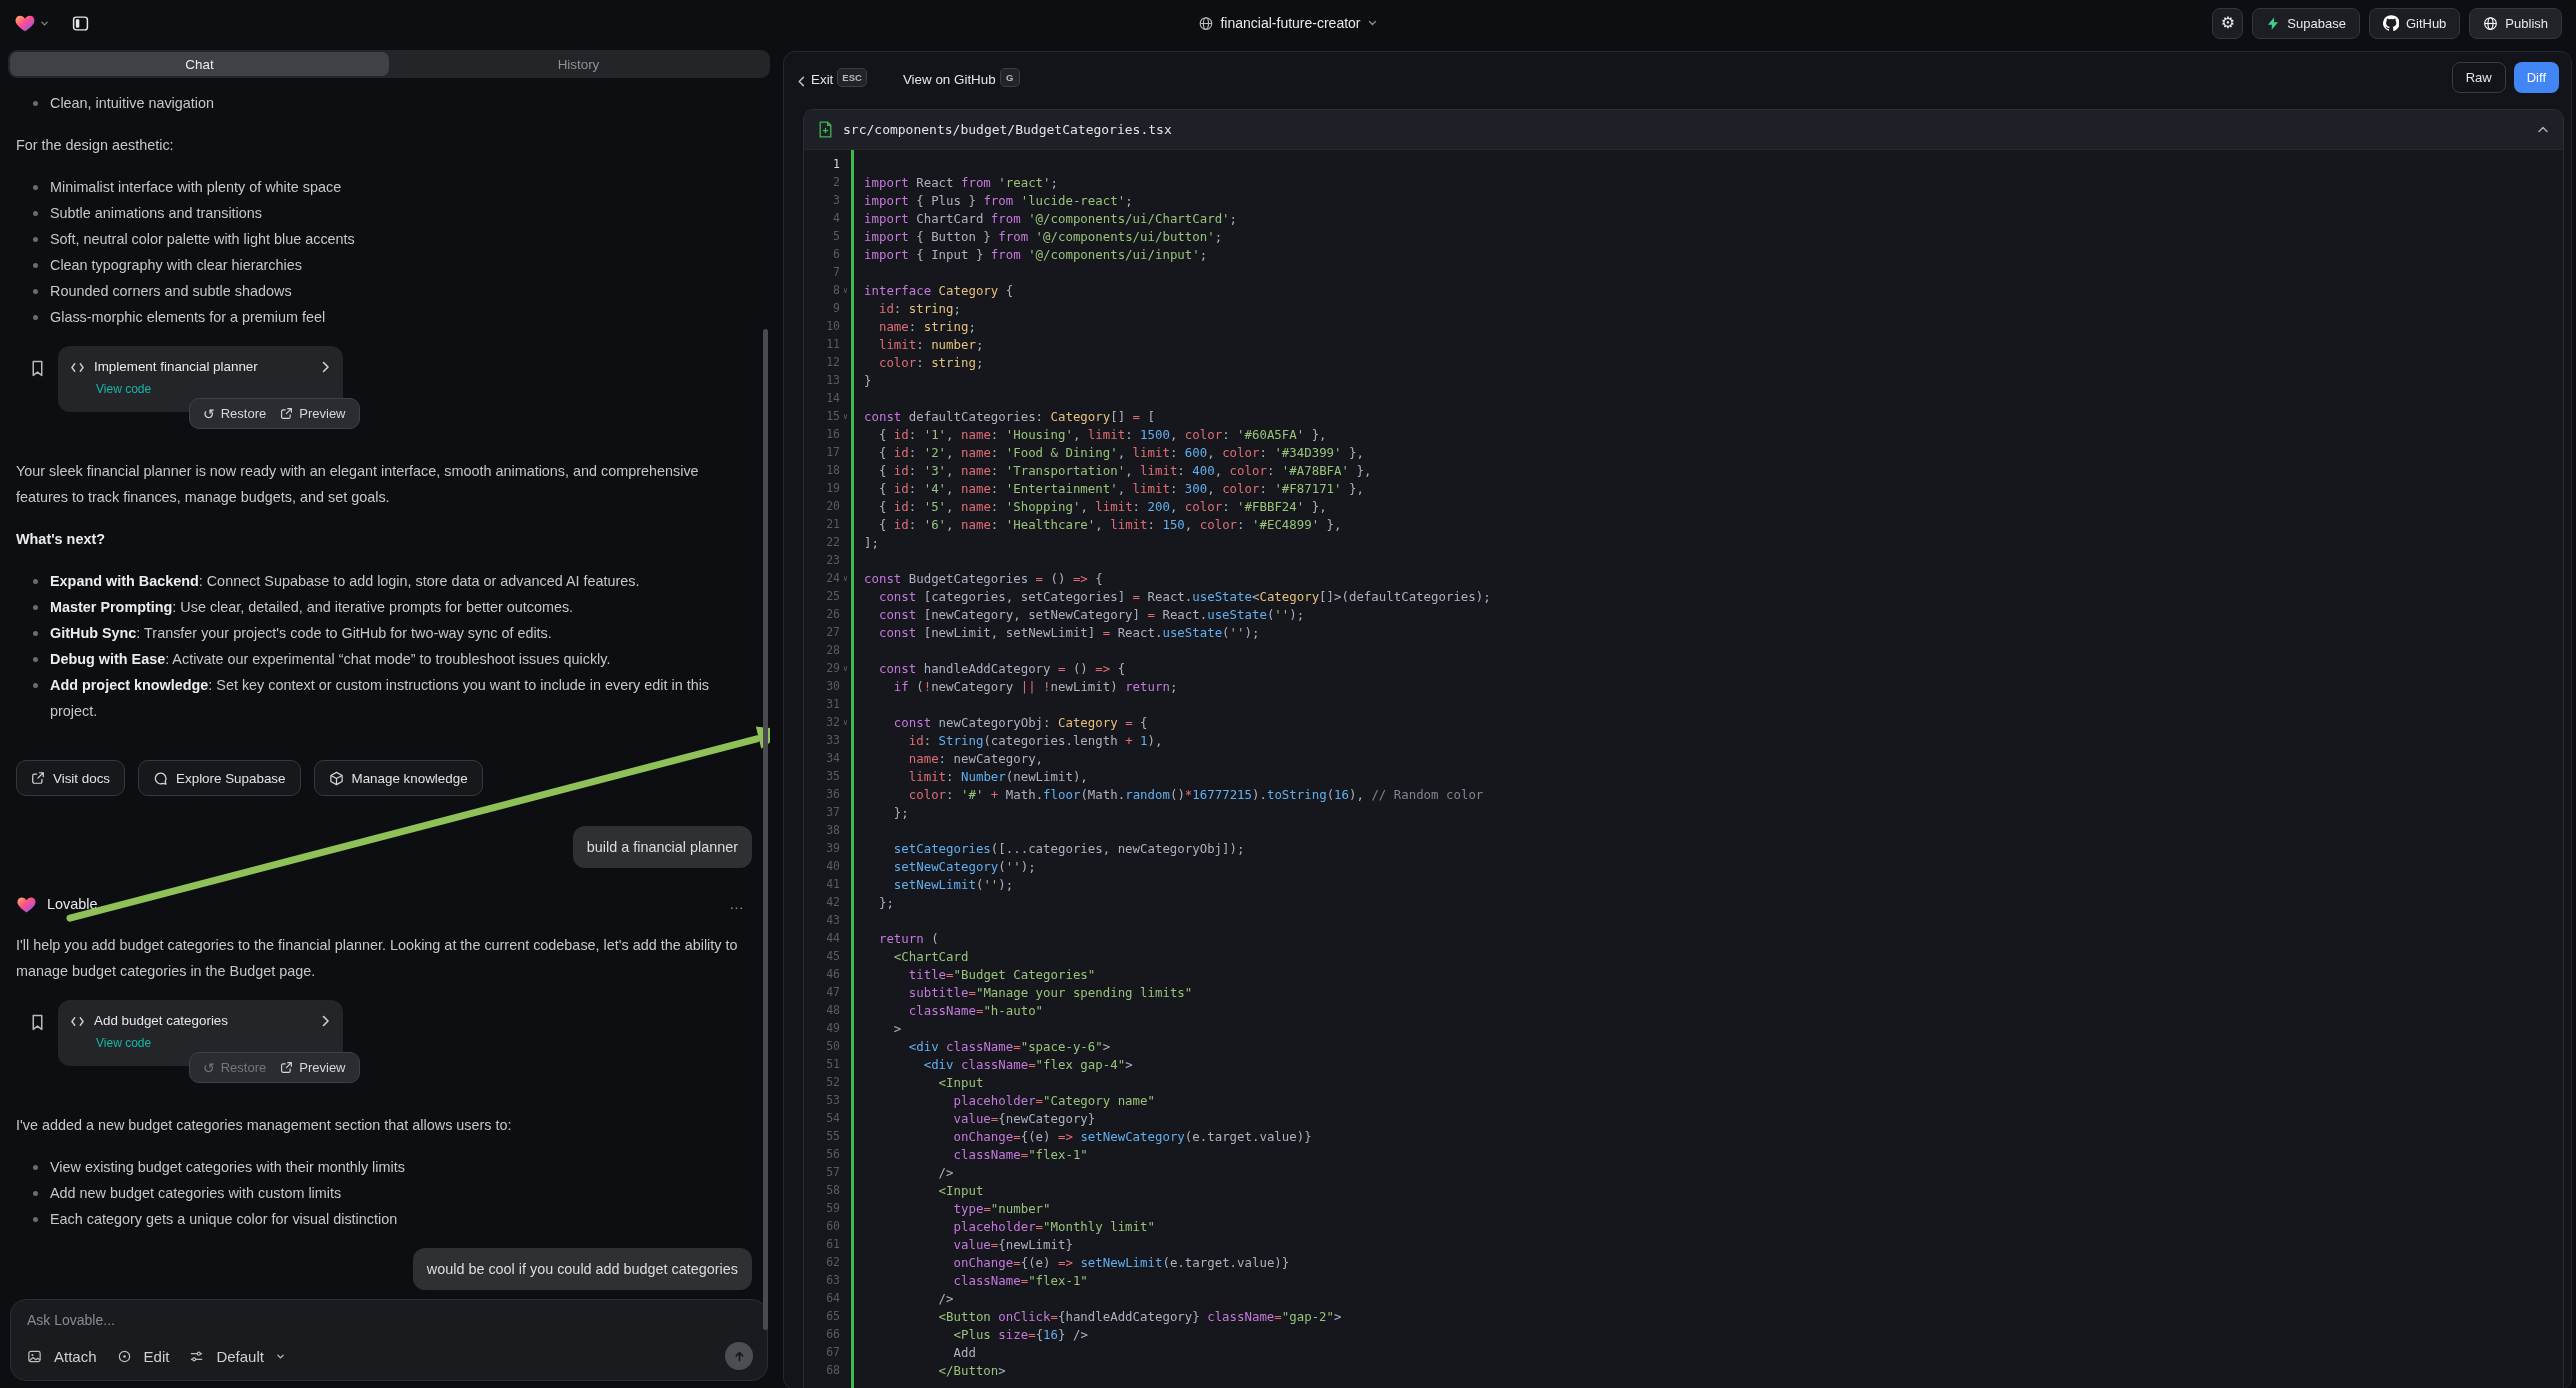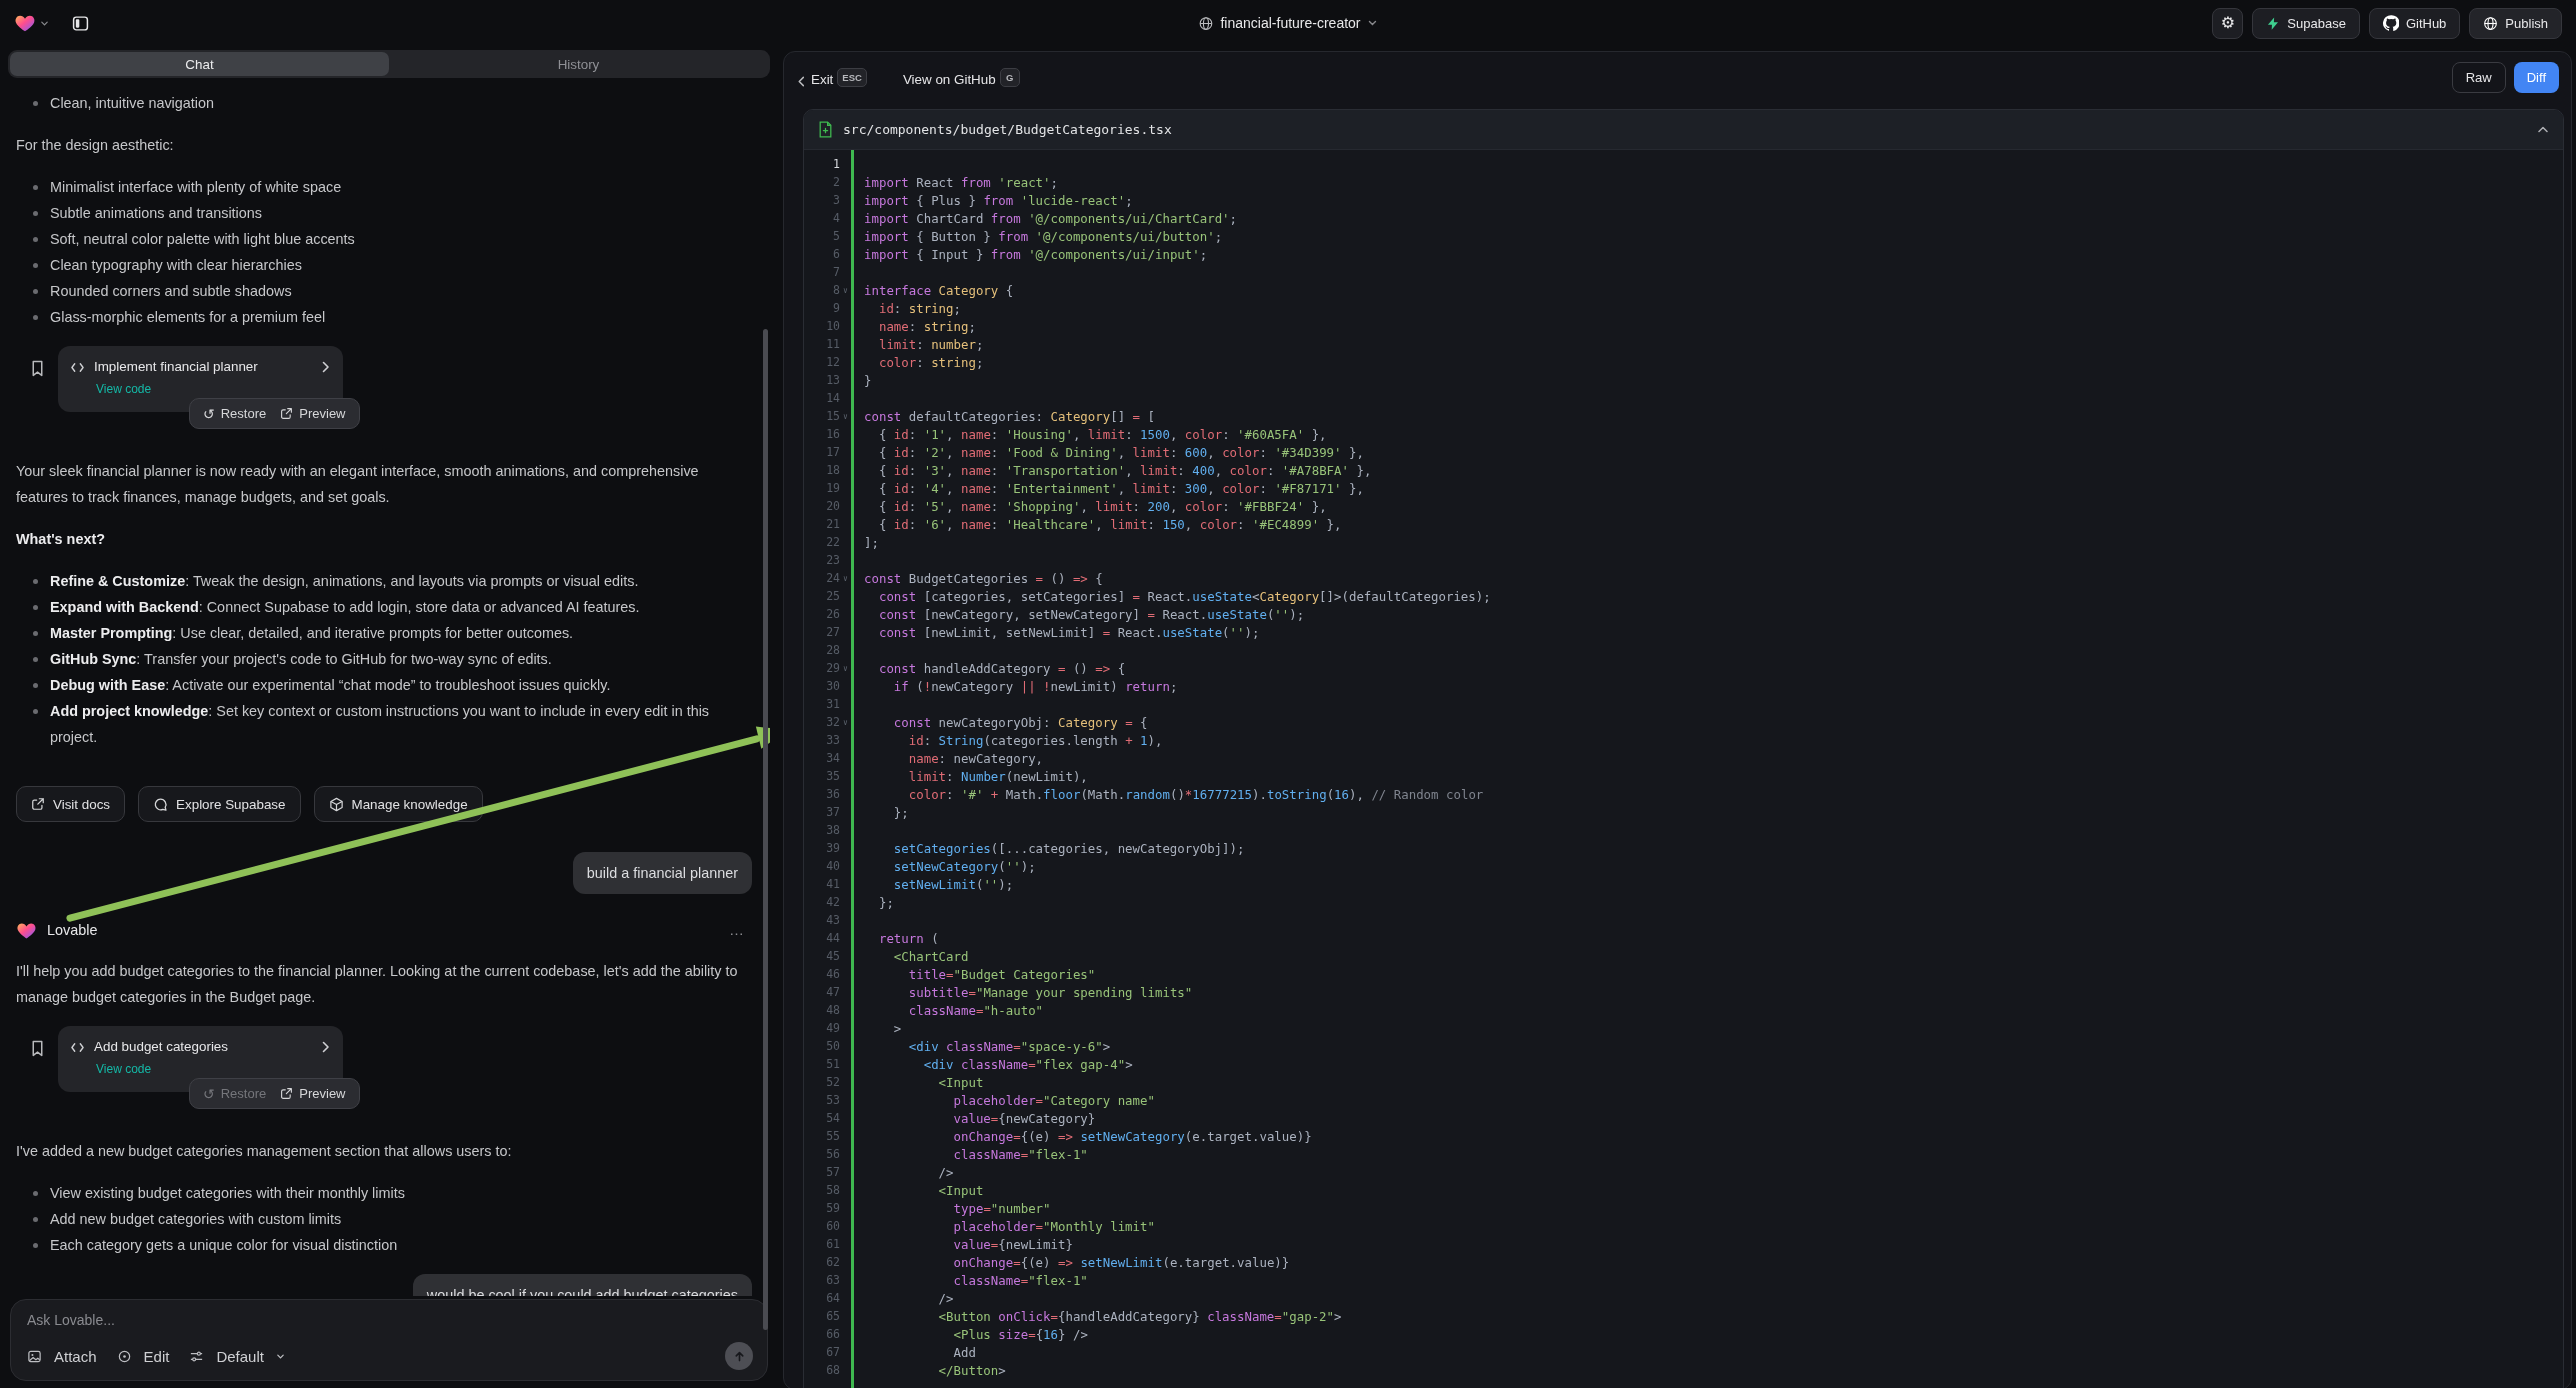--- a/index.html
+++ b/index.html
@@ -222,21 +222,20 @@
               <svg width="13" height="13" viewBox="0 0 16 16" fill="none" stroke="currentColor" stroke-width="1.4" stroke-linecap="round" stroke-linejoin="round">
                 <path d="M6.5 3.5H3.8A1.8 1.8 0 0 0 2 5.3v6.9A1.8 1.8 0 0 0 3.8 14h6.9a1.8 1.8 0 0 0 1.8-1.8V9.5M9.5 2H14v4.5M14 2 7.8 8.2"></path>
               </svg>
               <span>Preview</span>
             </button>
           </div>
         </div>
         <p>Your sleek financial planner is now ready with an elegant interface, smooth animations, and comprehensive features to track finances, manage budgets, and set goals.</p>
         <p class="hd">What's next?</p>
         <ul class="cb">
-          <li><b>Refine &amp; Customize</b>: Tweak the design, animations, and layouts via prompts or visual edits.</li>
           <li><b>Expand with Backend</b>: Connect Supabase to add login, store data or advanced AI features.</li>
           <li><b>Master Prompting</b>: Use clear, detailed, and iterative prompts for better outcomes.</li>
           <li><b>GitHub Sync</b>: Transfer your project's code to GitHub for two-way sync of edits.</li>
           <li><b>Debug with Ease</b>: Activate our experimental “chat mode” to troubleshoot issues quickly.</li>
           <li><b>Add project knowledge</b>: Set key context or custom instructions you want to include in every edit in this project.</li>
         </ul>
         <div class="chips">
           <button class="chip">
             <span class="cic">
               <svg width="14" height="14" viewBox="0 0 16 16" fill="none" stroke="currentColor" stroke-width="1.4" stroke-linecap="round" stroke-linejoin="round">

